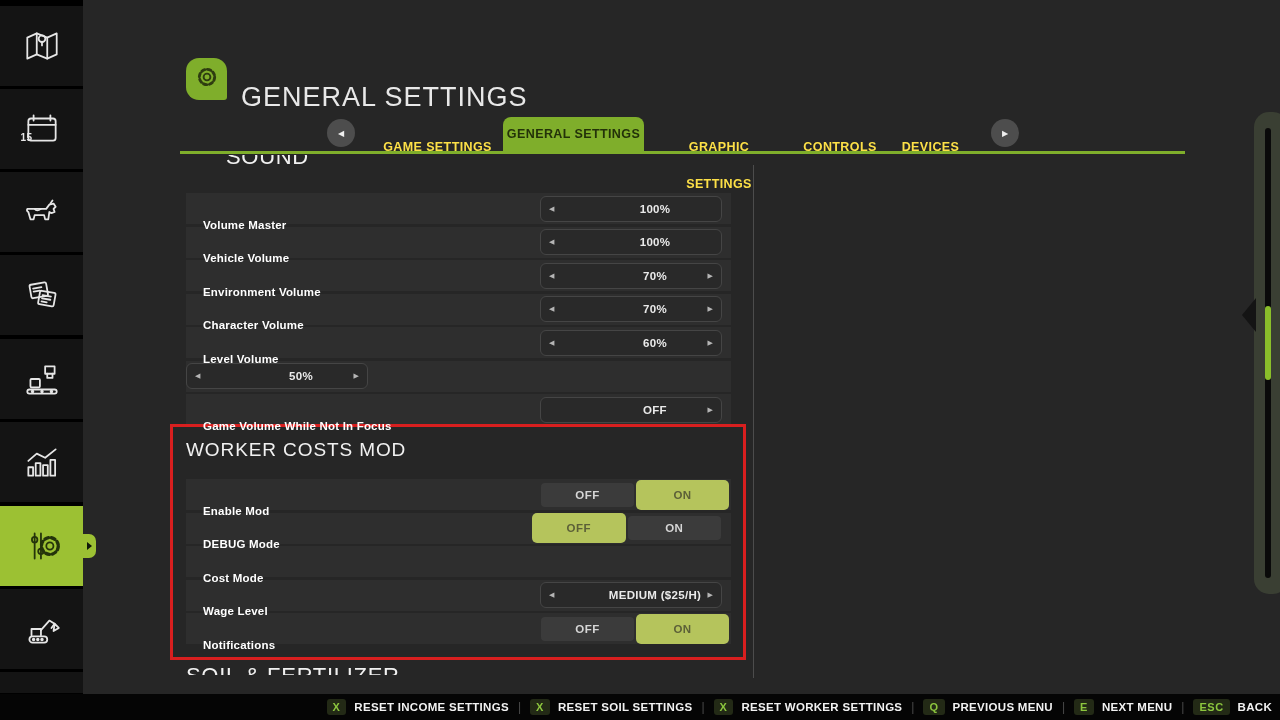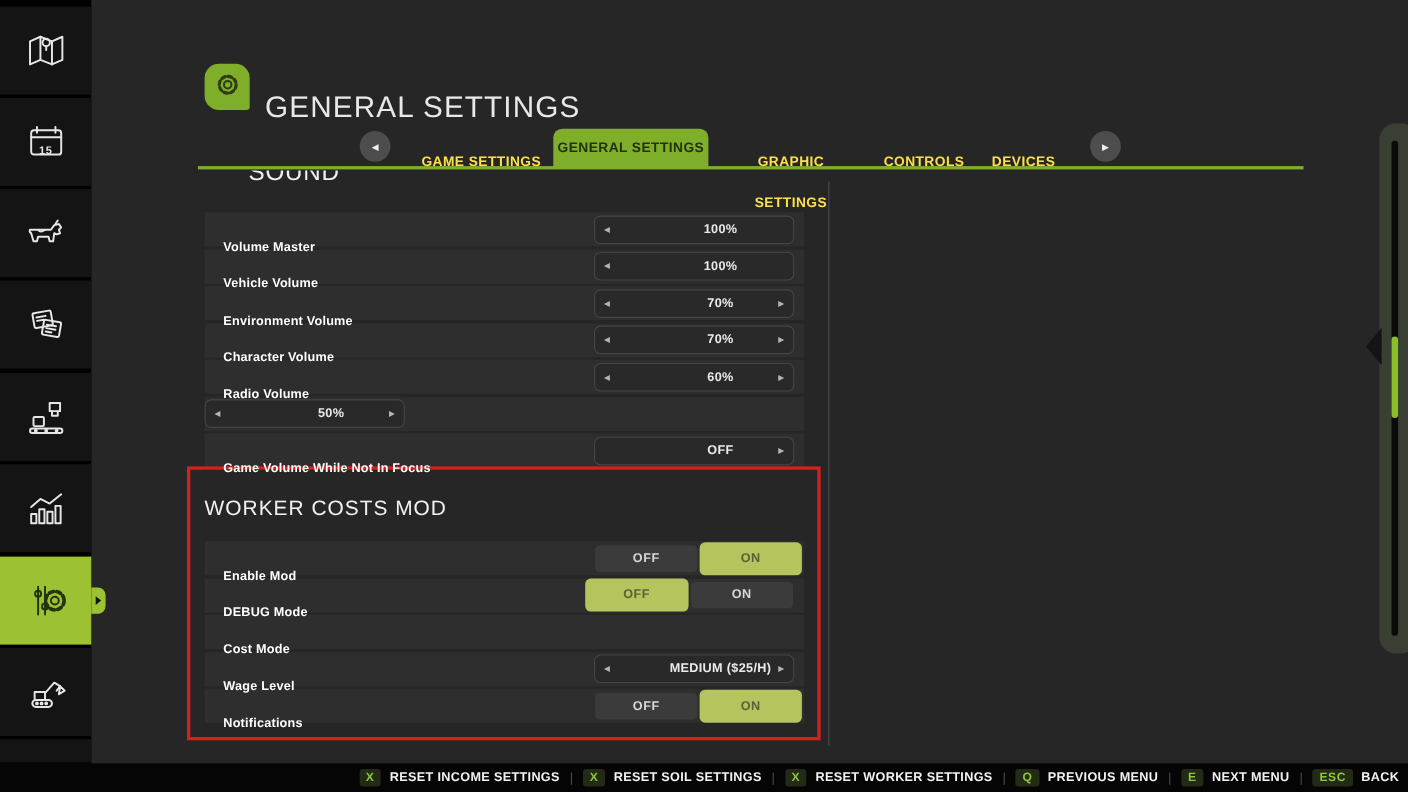--- a/index.html
+++ b/index.html
@@ -10,21 +10,21 @@
     --key-green:#8cc63e; --highlight:#d81f1f; --scroll-green:#8abf2a;
   }
   
   .sidebar{position:absolute;left:0;top:0;width:83px;height:720px;background:#000;}
   .cell{position:absolute;left:0;width:83px;height:80px;background:#141414;
         display:flex;align-items:center;justify-content:center;cursor:pointer;}
   .cell.partial{height:21px;}
   .cell.active{background:var(--sidebar-green);}
   .cell.active svg *{stroke:#24330b;}
   .cell .icon{position:relative;display:flex;}
-  .cal-badge{position:absolute;left:0;right:0;top:24px;text-align:center;
+  .cal-badge{position:absolute;left:0;right:0;top:24px;text-align:left;
              font-size:10px;font-weight:bold;color:#e6e6e6;letter-spacing:0.5px;}
   .active-tab{position:absolute;left:83px;top:534px;width:13px;height:24px;
               background:var(--sidebar-green);border-radius:0 7px 7px 0;
               display:flex;align-items:center;justify-content:center;}
   .active-tab::after{content:"";width:0;height:0;border-top:4px solid transparent;
               border-bottom:4px solid transparent;border-left:5px solid #10180a;}
   
   .hdr-icon{position:absolute;left:186px;top:58px;width:41px;height:42px;
             background:var(--accent);border-radius:13px 13px 3px 13px;
             display:flex;align-items:center;justify-content:center;}
@@ -61,21 +61,21 @@
   .toggle{display:flex;height:24px;margin-top:1px;cursor:pointer;}
   .seg{flex:1;display:flex;align-items:center;justify-content:center;background:#3b3b3b;
        color:#d6d6d6;font-size:11.5px;font-weight:bold;border-radius:4px;margin:0 1px;
        letter-spacing:0.5px;}
   .seg.sel{background:var(--toggle-green);color:#5c6038;height:30px;margin-top:-3px;
        border-radius:5px;position:relative;z-index:2;}
   .seg.sel.first{margin-left:-8px;}
   .seg.sel.last{margin-right:-7px;}
   .section-box{border:3px solid var(--highlight);margin-left:-16px;width:576px;
        box-sizing:border-box;padding:12px 12px 10px 13px;margin-top:-3.5px;}
-  .section-box .section-title{font-size:19px;line-height:22px;margin:13px 0 18px 0;
+  .section-box .section-title{font-size:19px;line-height:22px;margin:0 0 18px 0;
        letter-spacing:0.9px;}
   .list-divider{position:absolute;left:753px;top:165px;width:1px;height:513px;background:#4c4c4c;}
   
   .scrollbar-capsule{position:absolute;left:1254px;top:112px;width:34px;height:482px;
        background:#3a3f33;border-radius:15px;}
   .scroll-track{position:absolute;left:1265px;top:128px;width:6px;height:450px;
        background:#0a0a0a;border-radius:3px;cursor:pointer;}
   .scroll-thumb{position:absolute;left:1265px;top:306px;width:6px;height:74px;
        background:var(--scroll-green);border-radius:3px;cursor:grab;}
   .scroll-notch{position:absolute;left:1242px;top:298px;width:0;height:0;
@@ -248,21 +248,21 @@
         <span class="label">Character Volume</span>
         <div class="control">
           <div class="stepper">
             <span class="arr l">◀</span>
             <span class="value">70%</span>
             <span class="arr r">▶</span>
           </div>
         </div>
       </div>
       <div class="row">
-        <span class="label">Radio Volume</span>
+        <span class="label">Level Volume</span>
         <div class="control">
           <div class="stepper">
             <span class="arr l">◀</span>
             <span class="value">60%</span>
             <span class="arr r">▶</span>
           </div>
         </div>
       </div>
       <div class="row">
         <div class="control">

